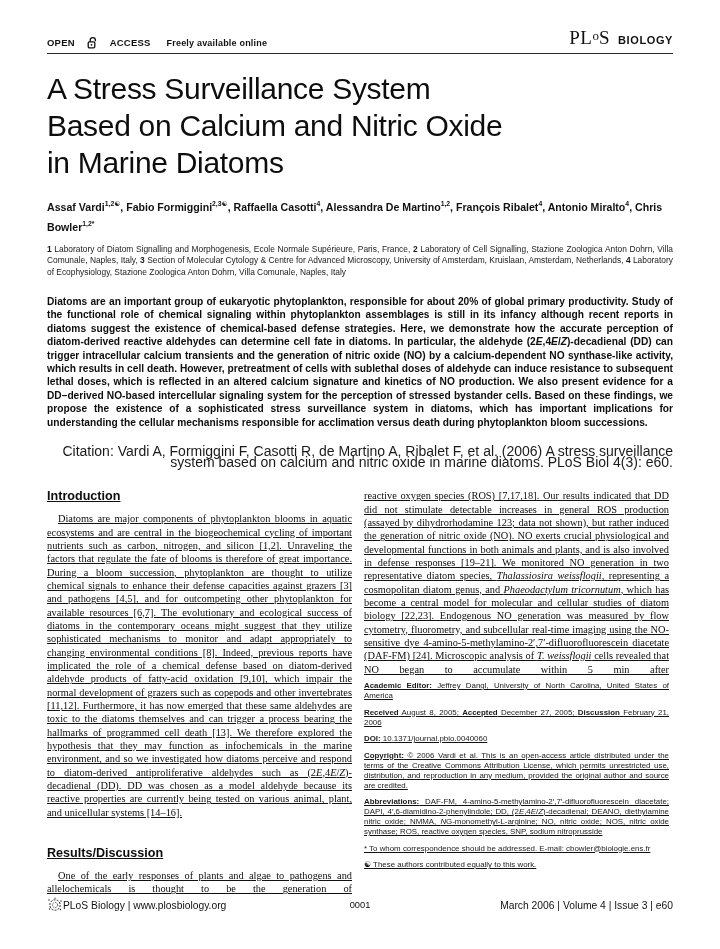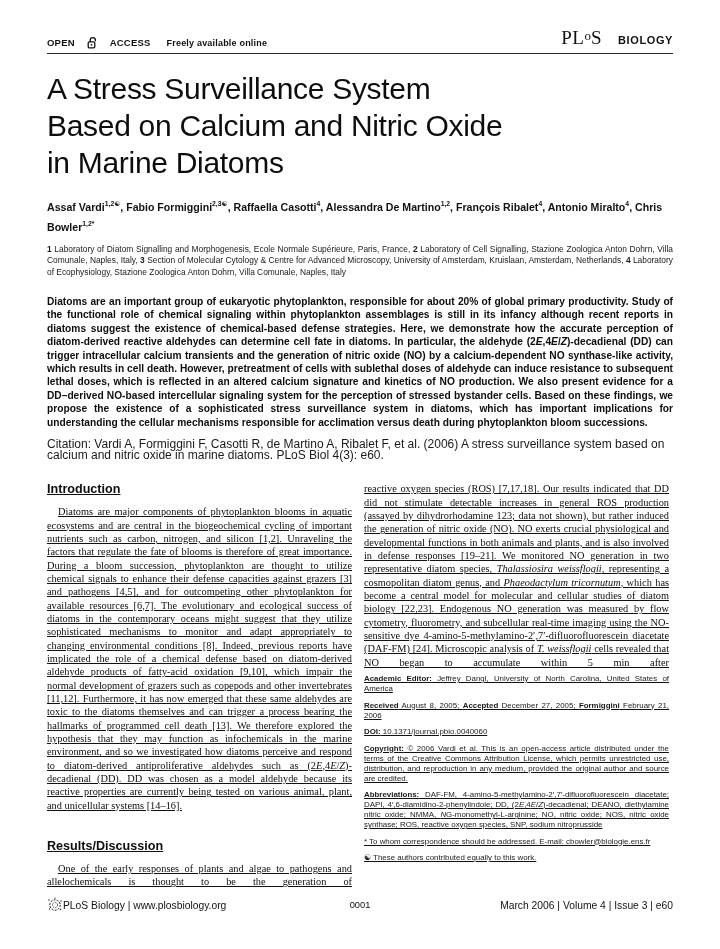--- a/index.html
+++ b/index.html
@@ -12,34 +12,34 @@
   .page { position:relative; width:720px; height:949px; padding:27px 47px 0 47px; }
 
   
   .header {
     display:flex; justify-content:space-between; align-items:flex-end;
     border-bottom:1.6px solid #2a2a2a; padding-bottom:4px;
   }
   .header-left { display:flex; align-items:center; gap:12px; font-weight:bold; font-size:9.5px; letter-spacing:0.2px; }
   .header-left .freely { margin-left:4px; font-size:9px; }
   .lock-icon svg { display:block; }
-  .logo { display:flex; align-items:baseline; gap:16px; }
+  .logo { display:flex; align-items:baseline; gap:8px; }
   .logo-serif { font-family:"Liberation Serif","DejaVu Serif",serif; font-size:19px; letter-spacing:0.5px; }
   .logo-serif .plos-o { font-size:13px; vertical-align:4px; letter-spacing:0; }
   .logo-journal { font-weight:bold; font-size:11px; letter-spacing:0.6px; }
 
   
   .title { margin-top:16px; font-size:30px; line-height:37px; letter-spacing:-0.3px; color:#0d0d0d; }
   .authors { margin-top:14px; font-weight:bold; font-size:10.6px; line-height:17px; }
   .authors sup { font-size:6.8px; font-weight:bold; }
   .affiliations { margin-top:8px; font-size:8.4px; line-height:11.3px; text-align:justify; color:#1a1a1a; }
 
   
   .abstract { margin-top:17px; font-weight:bold; font-size:10.2px; line-height:13.4px; text-align:justify; color:#0d0d0d; }
-  .citation { margin-top:10px; font-size:12px; line-height:10.6px; color:#1a1a1a; }
+  .citation { margin-top:17px; font-size:14px; line-height:10.6px; color:#1a1a1a;text-align:right; }
 
   
   .columns { display:flex; gap:12px; margin-top:22px;text-decoration:underline; }
   .col { width:305px; }
   .body-serif {
     font-family:"Liberation Serif","DejaVu Serif",serif;
     font-size:10.35px; line-height:13.35px; text-align:justify; color:#0d0d0d;
   }
   .body-serif i { font-style:italic; }
   .indent { text-indent:11px; }
@@ -108,21 +108,21 @@
       <div class="section-heading">Introduction</div>
       <p class="body-serif indent">Diatoms are major components of phytoplankton blooms in aquatic ecosystems and are central in the biogeochemical cycling of important nutrients such as carbon, nitrogen, and silicon [1,2]. Unraveling the factors that regulate the fate of blooms is therefore of great importance. During a bloom succession, phytoplankton are thought to utilize chemical signals to enhance their defense capacities against grazers [3] and pathogens [4,5], and for outcompeting other phytoplankton for available resources [6,7]. The evolutionary and ecological success of diatoms in the contemporary oceans might suggest that they utilize sophisticated mechanisms to monitor and adapt appropriately to changing environmental conditions [8]. Indeed, previous reports have implicated the role of a chemical defense based on diatom-derived aldehyde products of fatty-acid oxidation [9,10], which impair the normal development of grazers such as copepods and other invertebrates [11,12]. Furthermore, it has now emerged that these same aldehydes are toxic to the diatoms themselves and can trigger a process bearing the hallmarks of programmed cell death [13]. We therefore explored the hypothesis that they may function as infochemicals in the marine environment, and so we investigated how diatoms perceive and respond to diatom-derived antiproliferative aldehydes such as (2<i>E</i>,4<i>E</i>/<i>Z</i>)-decadienal (DD). DD was chosen as a model aldehyde because its reactive properties are currently being tested on various animal, plant, and unicellular systems [14–16].</p>
       <div class="section-heading results-heading">Results/Discussion</div>
       <p class="body-serif indent cont">One of the early responses of plants and algae to pathogens and allelochemicals is thought to be the generation of</p>
     </div>
 
     <div class="col">
       <p class="body-serif cont">reactive oxygen species (ROS) [7,17,18]. Our results indicated that DD did not stimulate detectable increases in general ROS production (assayed by dihydrorhodamine 123; data not shown), but rather induced the generation of nitric oxide (NO). NO exerts crucial physiological and developmental functions in both animals and plants, and is also involved in defense responses [19–21]. We monitored NO generation in two representative diatom species, <i>Thalassiosira weissflogii</i>, representing a cosmopolitan diatom genus, and <i>Phaeodactylum tricornutum</i>, which has become a central model for molecular and cellular studies of diatom biology [22,23]. Endogenous NO generation was measured by flow cytometry, fluorometry, and subcellular real-time imaging using the NO-sensitive dye 4-amino-5-methylamino-2′,7′-difluorofluorescein diacetate (DAF-FM) [24]. Microscopic analysis of <i>T. weissflogii</i> cells revealed that NO began to accumulate within 5 min after</p>
       <div class="meta-block">
         <div class="meta-entry"><b>Academic Editor:</b> Jeffrey Dangl, University of North Carolina, United States of America</div>
-        <div class="meta-entry"><b>Received</b> August 8, 2005; <b>Accepted</b> December 27, 2005; <b>Formiggini</b> February 21, 2006</div>
+        <div class="meta-entry"><b>Received</b> August 8, 2005; <b>Accepted</b> December 27, 2005; <b>Discussion</b> February 21, 2006</div>
         <div class="meta-entry"><b>DOI:</b> 10.1371/journal.pbio.0040060</div>
         <div class="meta-entry"><b>Copyright:</b> © 2006 Vardi et al. This is an open-access article distributed under the terms of the Creative Commons Attribution License, which permits unrestricted use, distribution, and reproduction in any medium, provided the original author and source are credited.</div>
         <div class="meta-entry"><b>Abbreviations:</b> DAF-FM, 4-amino-5-methylamino-2′,7′-difluorofluorescein diacetate; DAPI, 4′,6-diamidino-2-phenylindole; DD, (2<i>E</i>,4<i>E</i>/<i>Z</i>)-decadienal; DEANO, diethylamine nitric oxide; NMMA, <i>N</i>G-monomethyl-L-arginine; NO, nitric oxide; NOS, nitric oxide synthase; ROS, reactive oxygen species, SNP, sodium nitroprusside</div>
         <div class="meta-entry">* To whom correspondence should be addressed. E-mail: cbowler@biologie.ens.fr</div>
         <div class="meta-entry">☯ These authors contributed equally to this work.</div>
       </div>
     </div>
 
   </div>
 

